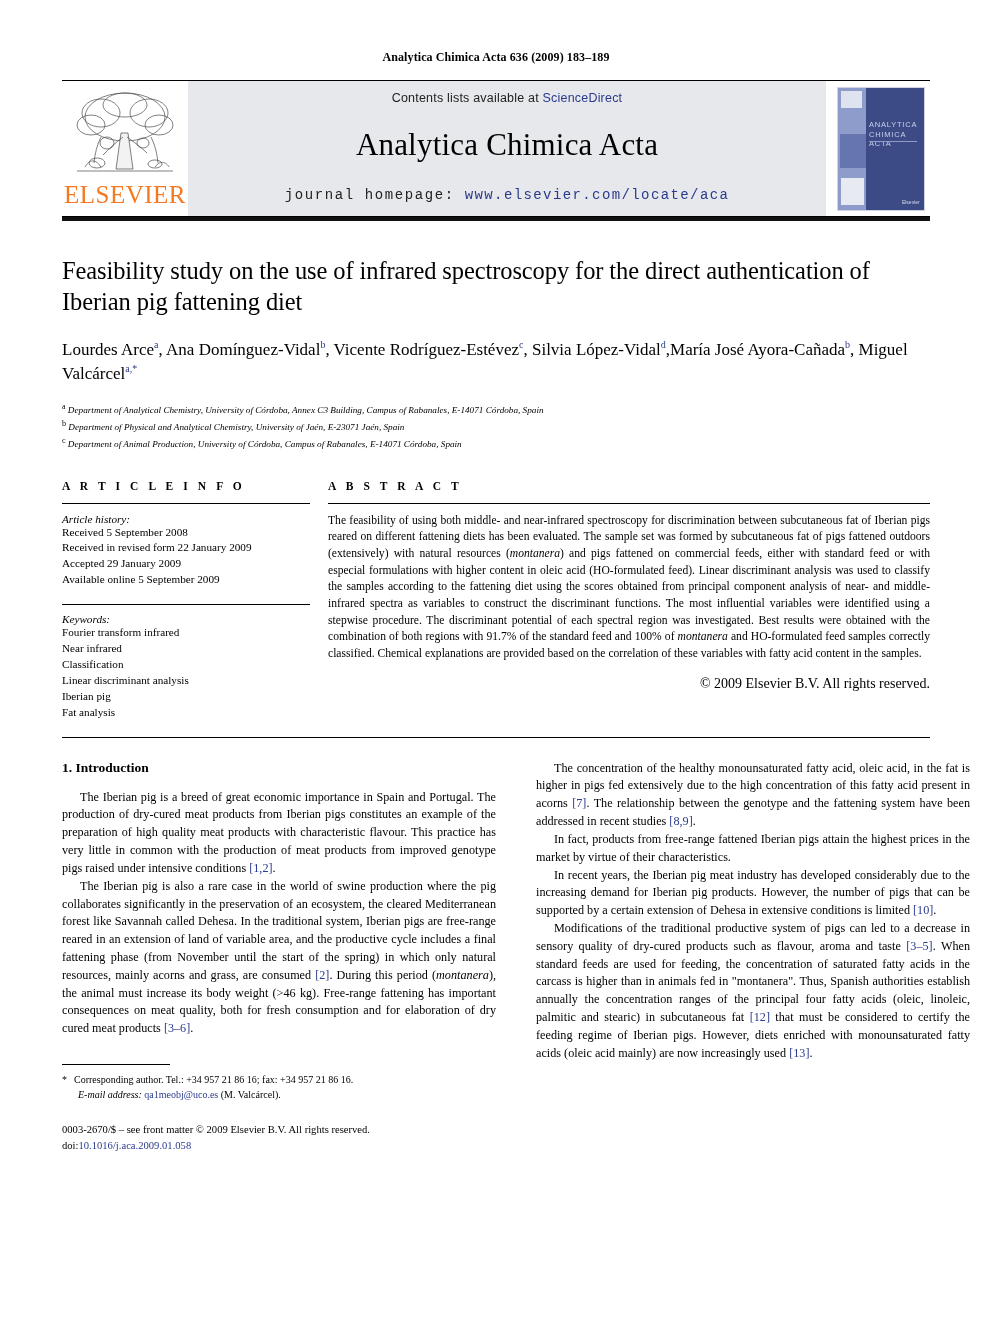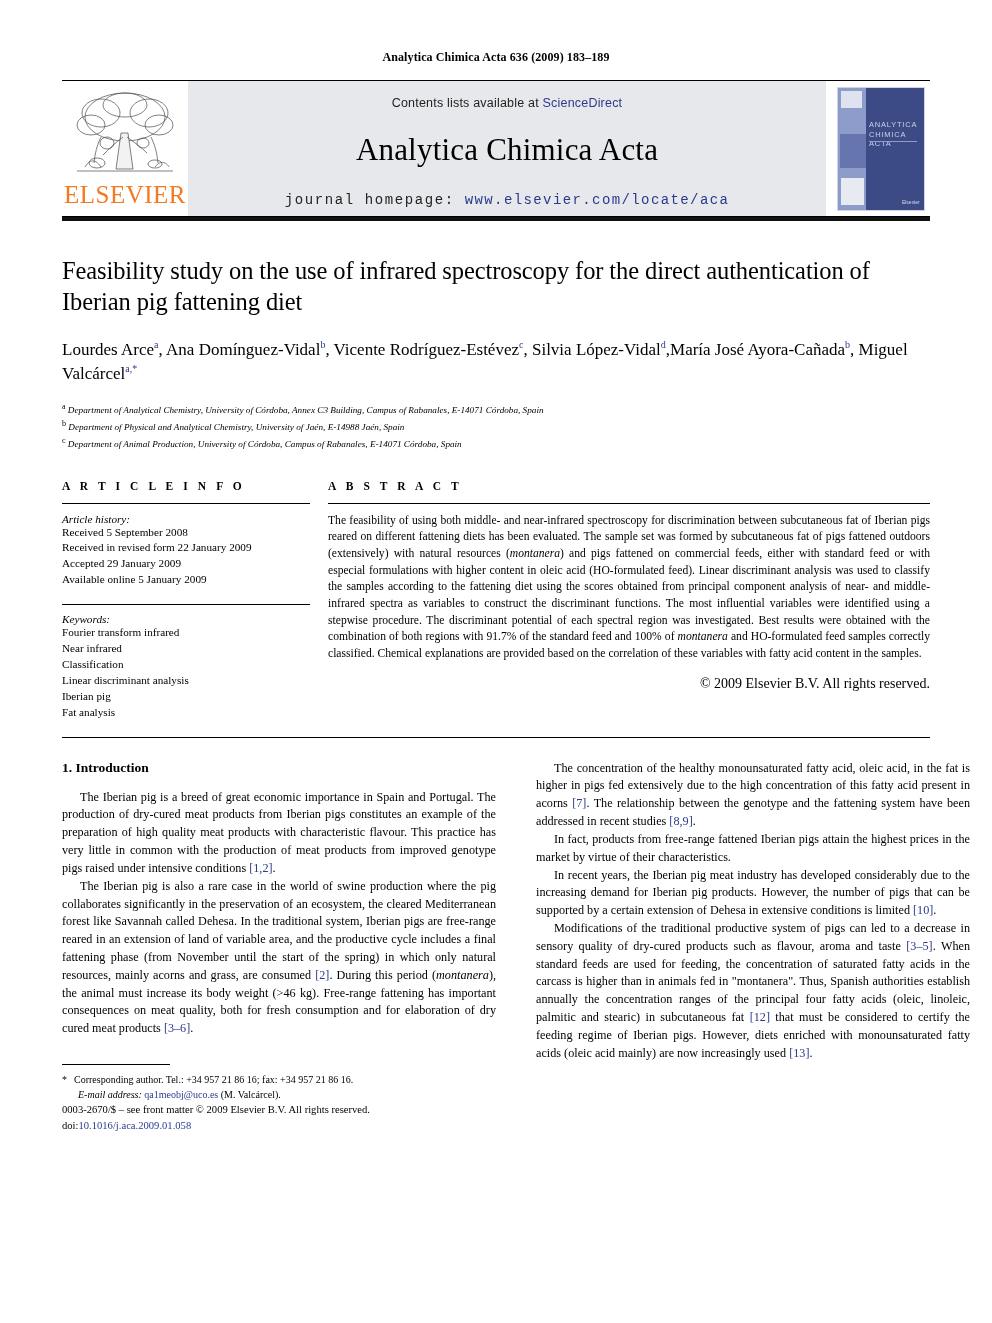--- a/index.html
+++ b/index.html
@@ -59,22 +59,22 @@
     letter-spacing: 0.5px;
     line-height: 1;
     margin-top: 1px;
   }
   .masthead-center {
     flex: 1 1 auto;
     background: #e7e8ec;
     display: flex;
     flex-direction: column;
     align-items: center;
-    justify-content: flex-end;
-    padding: 22px 0 8px 0;
+    justify-content: flex-start;
+    padding: 10px 0 8px 0;
   }
   .contents-line {
     font-family: "Liberation Sans", sans-serif;
     font-size: 12.5px;
     color: #222;
     letter-spacing: 0.2px;
   }
   .sd-link { color: #2a3a8c; }
   .journal-title {
     font-family: "Liberation Serif", serif;
@@ -215,21 +215,21 @@
   .foot-note {
     font-size: 10px;
     line-height: 1.5;
     margin: 0;
     padding-left: 16px;
     text-indent: -16px;
   }
   .foot-note .star { padding-right: 7px; }
   .foot-note i { font-style: italic; }
   .foot-link { color: #2a3a8c; }
-  .issn-block { font-size: 10.6px; line-height: 1.5; }
+  .issn-block { margin-top: 20px; font-size: 10.6px; line-height: 1.5; }
   .issn-block .doi-link { color: #2a3a8c; }
 </style>
 </head>
 <body>
 
 <div class="page">
 
   <div class="running-head">Analytica Chimica Acta 636 (2009) 183–189</div>
 
   <div class="masthead">
@@ -283,36 +283,36 @@
       </div>
     </div>
   </div>
   <div class="masthead-bottom"></div>
 
   <div class="title-block">
     <h1 class="art-title">Feasibility study on the use of infrared spectroscopy for the direct authentication of Iberian pig fattening diet</h1>
     <div class="authors"><span>Lourdes Arce</span><sup>a</sup>, <span>Ana Domínguez-Vidal</span><sup>b</sup>, <span>Vicente Rodríguez-Estévez</span><sup>c</sup>, <span>Silvia López-Vidal</span><sup>d</sup>,<span>María José Ayora-Cañada</span><sup>b</sup>, <span>Miguel Valcárcel</span><sup>a,*</sup></div>
     <div>
         <p class="aff"><sup>a</sup><span> Department of Analytical Chemistry, University of Córdoba, Annex C3 Building, Campus of Rabanales, E-14071 Córdoba, Spain</span></p>
-        <p class="aff"><sup>b</sup><span> Department of Physical and Analytical Chemistry, University of Jaén, E-14988 Jaén, Spain</span></p>
+        <p class="aff"><sup>b</sup><span> Department of Physical and Analytical Chemistry, University of Jaén, E-23071 Jaén, Spain</span></p>
         <p class="aff"><sup>c</sup><span> Department of Animal Production, University of Córdoba, Campus of Rabanales, E-14071 Córdoba, Spain</span></p>
       </div>
   </div>
 
   <div class="info-abstract">
 
     <div class="col-info">
       <div class="sec-label">A R T I C L E    I N F O</div>
       <hr class="hr-thin">
       <p class="hist-title">Article history:</p>
       <div>
           <p class="hist-line">Received 5 September 2008</p>
           <p class="hist-line">Received in revised form 22 January 2009</p>
           <p class="hist-line">Accepted 29 January 2009</p>
-          <p class="hist-line">Available online 5 January 2009</p>
+          <p class="hist-line">Available online 5 September 2009</p>
         </div>
       <div class="kw-block">
         <hr class="hr-thin">
         <p class="kw-title">Keywords:</p>
         <div>
             <p class="kw-line">Fourier transform infrared</p>
             <p class="kw-line">Near infrared</p>
             <p class="kw-line">Classification</p>
             <p class="kw-line">Linear discriminant analysis</p>
             <p class="kw-line">Iberian pig</p>

